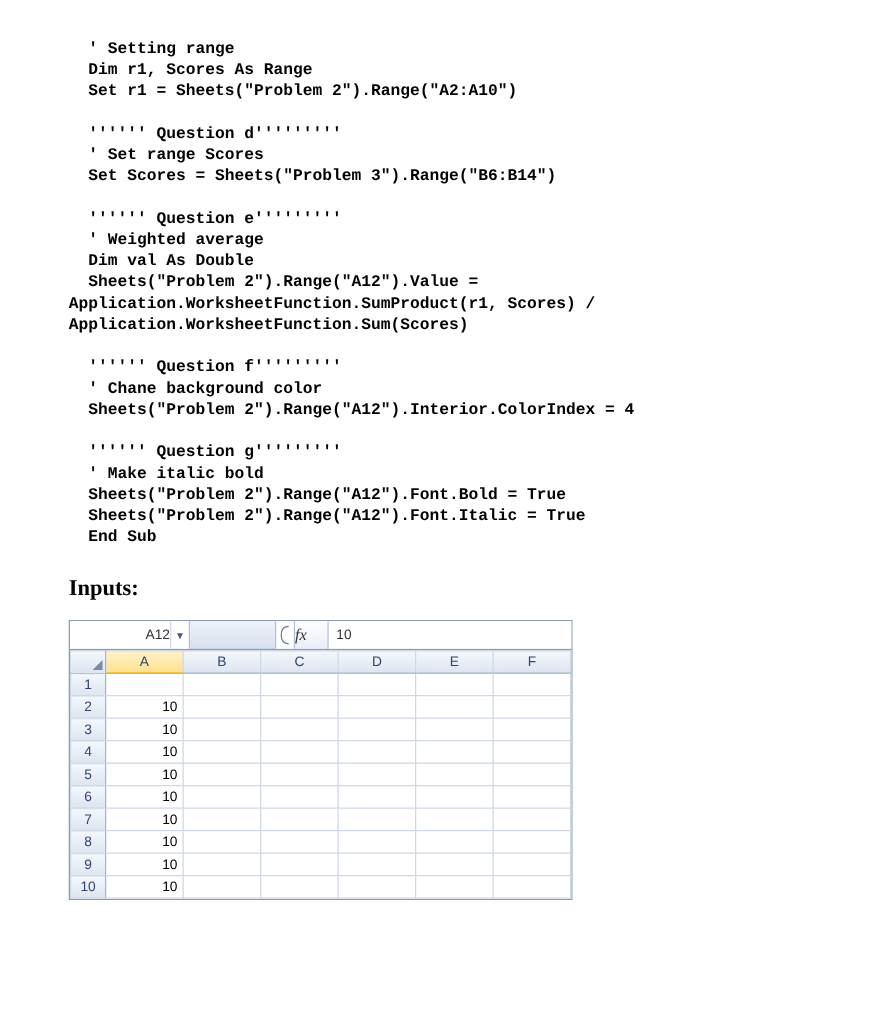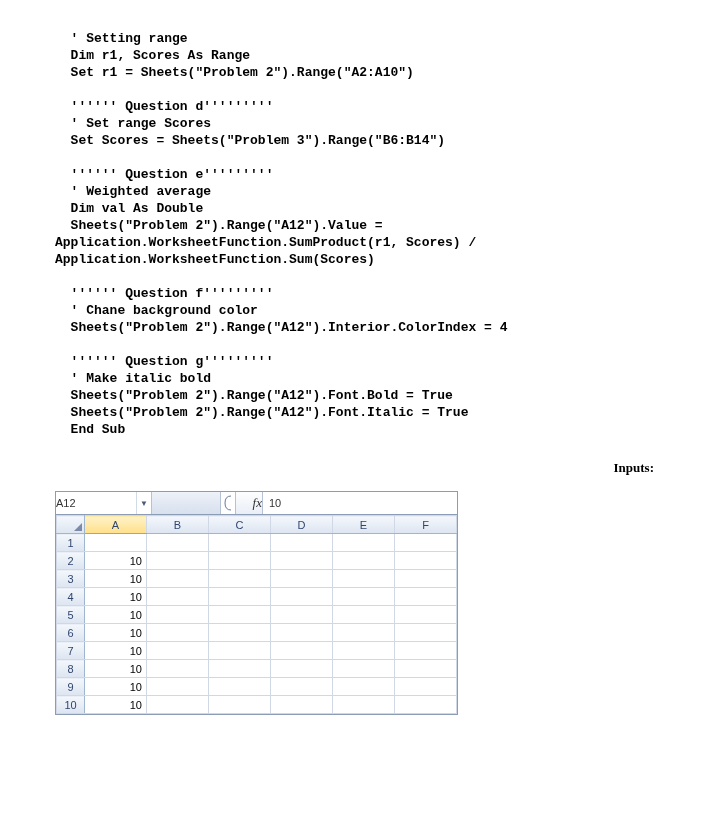--- a/index.html
+++ b/index.html
@@ -15,23 +15,22 @@
     font-family: "Courier New", monospace;
     font-size: 13px;
     line-height: 17px;
     white-space: pre;
     margin-bottom: 18px;
     font-weight: bold;
   }
   .inputs-label {
     font-family: Georgia, "Times New Roman", serif;
     font-weight: bold;
-    font-size: 13px;
+    font-size: 18px;
     margin: 22px 0 15px 0;
-    text-align: right;
   }
 
   
   .sheet-wrap {
     display: inline-block;
     border: 1px solid #8c9cb5;
     background: #fff;
   }
 
   
@@ -48,21 +47,21 @@
     width: 96px;
     height: 100%;
     display: flex;
     align-items: center;
     background: #fff;
     border-right: 1px solid #b5c1d6;
     box-sizing: border-box;
   }
   .namebox-text {
     flex: 1;
-    text-align: left;
+    text-align: right;
     font-weight: 500;
   }
   .namebox-dd {
     width: 14px;
     display: flex;
     align-items: center;
     justify-content: center;
     color: #4a5a7a;
     font-size: 8px;
     border-left: 1px solid #d2dae8;
@@ -78,21 +77,21 @@
     display: flex;
     align-items: center;
     justify-content: center;
     background: #fff;
     border-left: 1px solid #b5c1d6;
     border-right: 1px solid #b5c1d6;
   }
   .curve svg { display:block; }
   .fx {
     width: 26px;
-    text-align: right;
+    text-align: left;
     font-style: italic;
     font-family: "Times New Roman", serif;
     font-size: 13px;
     border-right: 1px solid #b5c1d6;
     line-height: 22px;
     background: linear-gradient(#fdfefe,#e9eef7);
   }
   .fval {
     flex: 1;
     padding-left: 6px;

